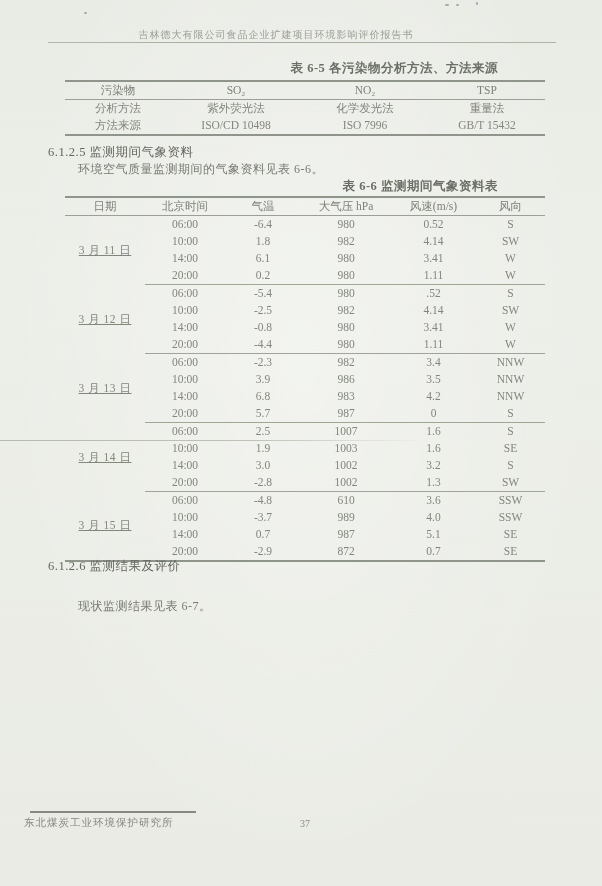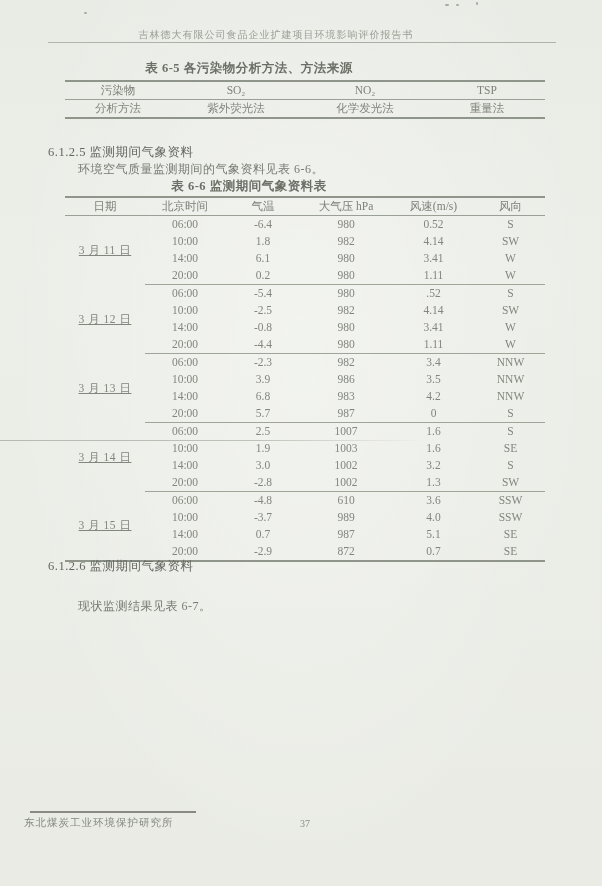--- a/index.html
+++ b/index.html
@@ -25,21 +25,21 @@
     color: #9aa095;
     margin-left: 36px;
   }
   .header-rule {
     position: absolute; top: 42px; left: 48px; width: 508px; height: 1px;
     background: linear-gradient(90deg, #a9aca2, #9aa094 40%, #a5a99e);
     opacity: .85;
   }
   
   .caption {
-    position: absolute; left: 0; width: 498px; text-align: center;
+    position: absolute; left: 0; width: 498px; text-align: right;
     font-size: 12.5px; font-weight: bold; color: #6b6f66; letter-spacing: .5px;
   }
   .caption-65 { top: 60px; }
   .caption-66 { top: 178px; }
   .sec-heading {
     position: absolute; left: 48px; font-size: 12.5px; font-weight: normal;
     color: #63665e; letter-spacing: .5px;
   }
   .heading-6125 { top: 144px; }
   .heading-6126 { top: 558px; }
@@ -120,20 +120,26 @@
         <th>NO₂</th>
         <th>TSP</th>
       </tr>
   </thead>
   <tbody id="t65-body">
       <tr>
         <td>分析方法</td>
         <td>紫外荧光法</td>
         <td>化学发光法</td>
         <td>重量法</td>
+      </tr>
+      <tr>
+        <td>方法来源</td>
+        <td>ISO/CD 10498</td>
+        <td>ISO 7996</td>
+        <td>GB/T 15432</td>
       </tr>
     </tbody>
 </table>
 
 <div class="sec-heading heading-6125">6.1.2.5 监测期间气象资料</div>
 <div class="para para-6125">环境空气质量监测期间的气象资料见表 6-6。</div>
 
 <div class="caption caption-66">表 6-6  监测期间气象资料表</div>
 
 <table class="t66">
@@ -299,18 +305,18 @@
         <td>-2.9</td>
         <td>872</td>
         <td>0.7</td>
         <td>SE</td>
       </tr>
     </tbody>
 </table>
 
 <div class="artifact-line"></div>
 
-<div class="sec-heading heading-6126">6.1.2.6 监测期间气象资料</div>
+<div class="sec-heading heading-6126">6.1.2.6 监测结果及评价</div>
 <div class="para para-6126">现状监测结果见表 6-7。</div>
 
 <div class="footer-rule"></div>
 <div class="footer-institute">东北煤炭工业环境保护研究所</div>
 <div class="footer-pagenum">37</div>
 
 </body></html>

